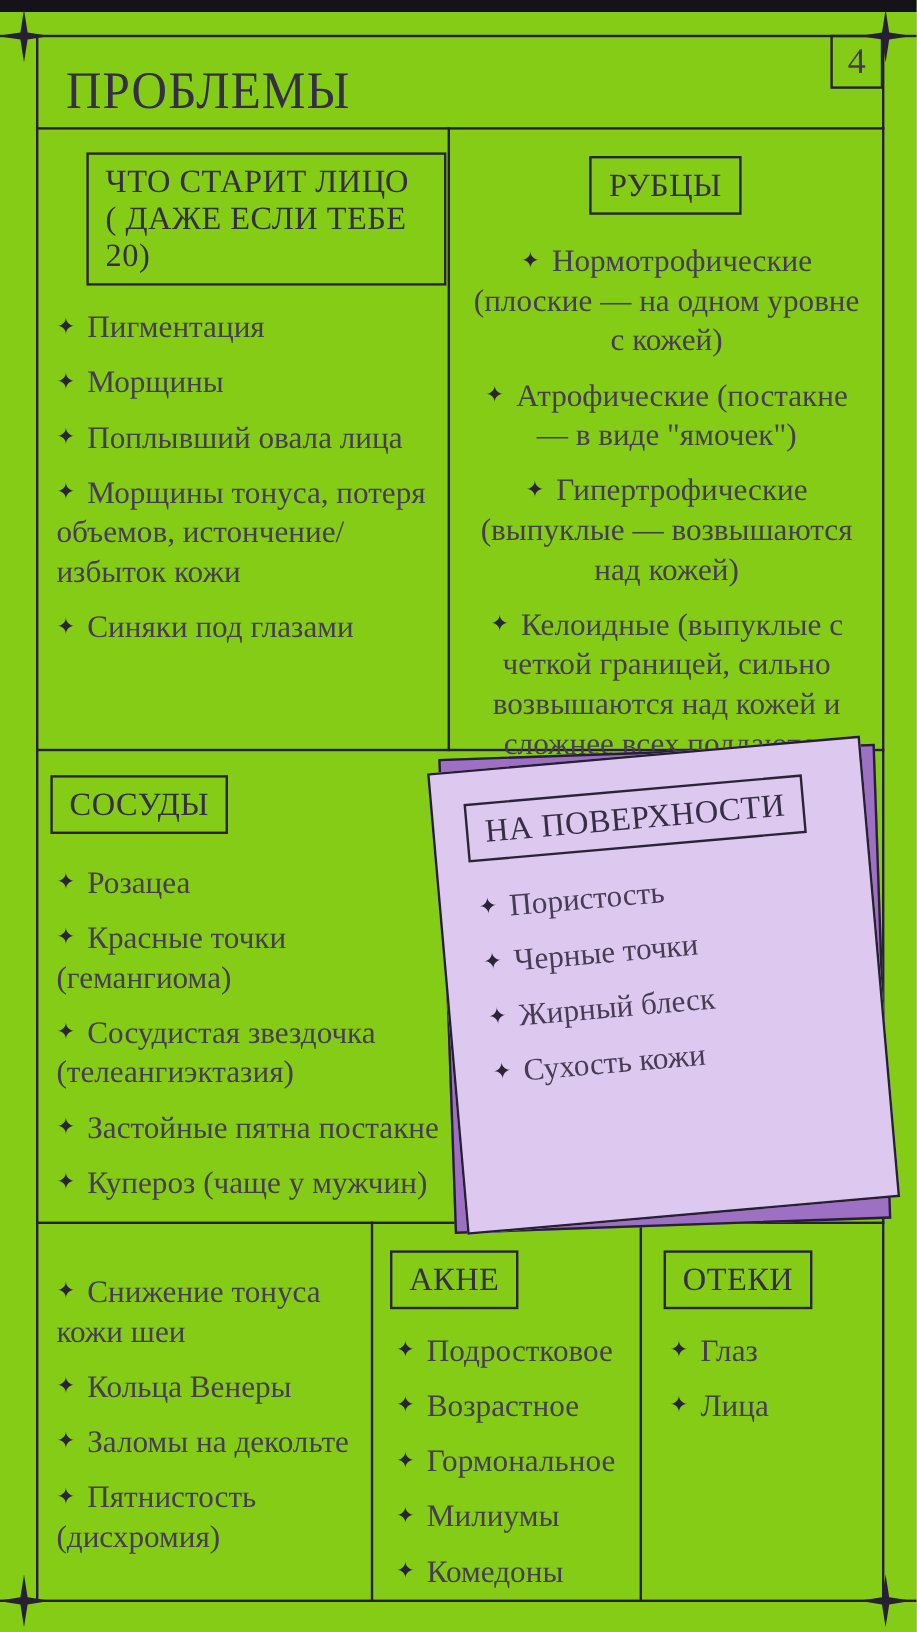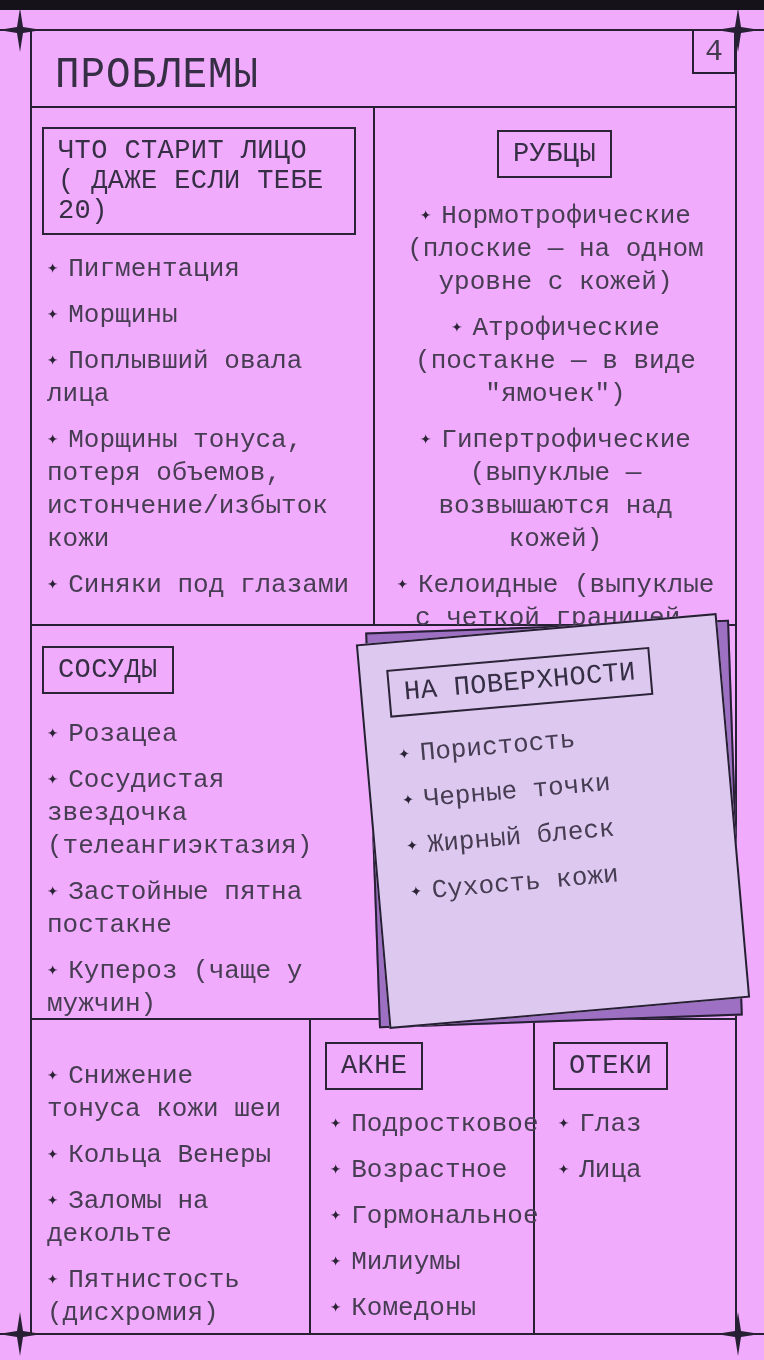--- a/index.html
+++ b/index.html
@@ -1,17 +1,17 @@
 <!DOCTYPE html>
 <html><head>
 <meta charset="utf-8">
 <style>
   html,body{margin:0;padding:0;background:#dcc6ee;}
-  .page{position:relative;width:764px;height:1360px;background:#f0abfc;overflow:hidden;
-        font-family:Liberation Mono, monospace;color:#453b50;}
+  .page{position:relative;width:764px;height:1360px;background:#84cc16;overflow:hidden;
+        font-family:Liberation Serif, serif;color:#453b50;}
   .topbar{position:absolute;left:0;top:0;width:764px;height:10px;background:#15121a;}
   .hline{position:absolute;height:2px;background:#271f33;}
   .vline{position:absolute;width:2px;background:#271f33;}
   .cropmark{position:absolute;width:44px;height:44px;}
   .cropmark svg{display:block;}
   .page-title{position:absolute;left:55px;top:50px;font-size:44px;letter-spacing:1px;
         color:#362e44;transform:scaleX(.93);transform-origin:left top;white-space:nowrap;}
   .pagenum-box{position:absolute;left:692px;top:29px;width:44px;height:45px;border:2px solid #271f33;
         box-sizing:border-box;display:flex;align-items:center;justify-content:center;
         font-size:30px;color:#453b50;}
@@ -67,21 +67,21 @@
   </div>
 
   <div class="hline" style="left:30px;top:106px;width:707px;"></div>
   <div class="vline" style="left:373px;top:106px;height:520px;"></div>
   <div class="hline" style="left:30px;top:624px;width:707px;"></div>
   <div class="hline" style="left:30px;top:1018px;width:707px;"></div>
   <div class="vline" style="left:309px;top:1018px;height:317px;"></div>
   <div class="vline" style="left:533px;top:1018px;height:317px;"></div>
 
   <div class="cell" style="left:42px;top:127px;width:330px;">
-    <div class="hbox" style="max-width:282px;">
+    <div class="hbox" style="max-width:282px;margin-left:30px;">
       <span>ЧТО СТАРИТ ЛИЦО ( ДАЖЕ ЕСЛИ ТЕБЕ 20)</span>
     </div>
     <div class="items">
       <div class="item"><span class="bullet">✦</span><span>Пигментация</span></div>
       <div class="item"><span class="bullet">✦</span><span>Морщины</span></div>
       <div class="item"><span class="bullet">✦</span><span>Поплывший овала лица</span></div>
       <div class="item"><span class="bullet">✦</span><span>Морщины тонуса, потеря объемов, истончение/избыток кожи</span></div>
       <div class="item"><span class="bullet">✦</span><span>Синяки под глазами</span></div>
     </div>
   </div>
@@ -97,20 +97,21 @@
       <div class="item"><span class="bullet">✦</span><span>Келоидные (выпуклые с четкой границей, сильно возвышаются над кожей и сложнее всех поддаются лечению)</span></div>
     </div>
   </div>
 
   <div class="cell" style="left:42px;top:646px;width:335px;">
     <div class="hbox">
       <span>СОСУДЫ</span>
     </div>
     <div class="items" style="margin-top:24px;">
       <div class="item"><span class="bullet">✦</span><span>Розацеа</span></div>
+      <div class="item"><span class="bullet">✦</span><span>Красные точки (гемангиома)</span></div>
       <div class="item"><span class="bullet">✦</span><span>Сосудистая звездочка (телеангиэктазия)</span></div>
       <div class="item"><span class="bullet">✦</span><span>Застойные пятна постакне</span></div>
       <div class="item"><span class="bullet">✦</span><span>Купероз (чаще у мужчин)</span></div>
     </div>
   </div>
 
   <div class="shadow-sheet"></div>
   <div class="note-sheet">
     <div class="note-inner">
       <div class="hbox">

